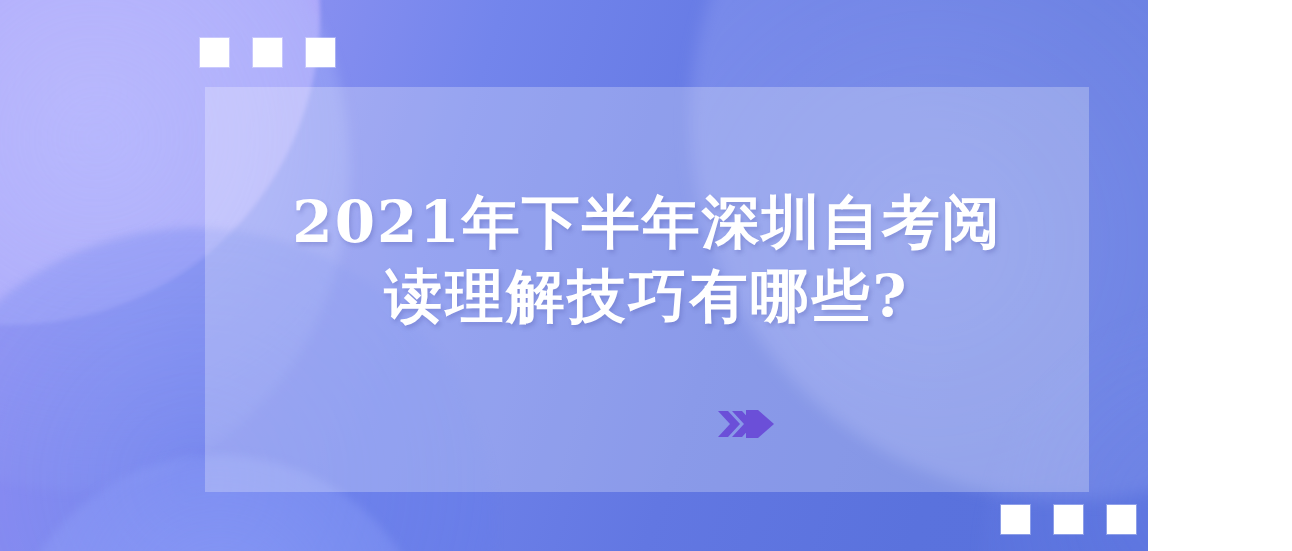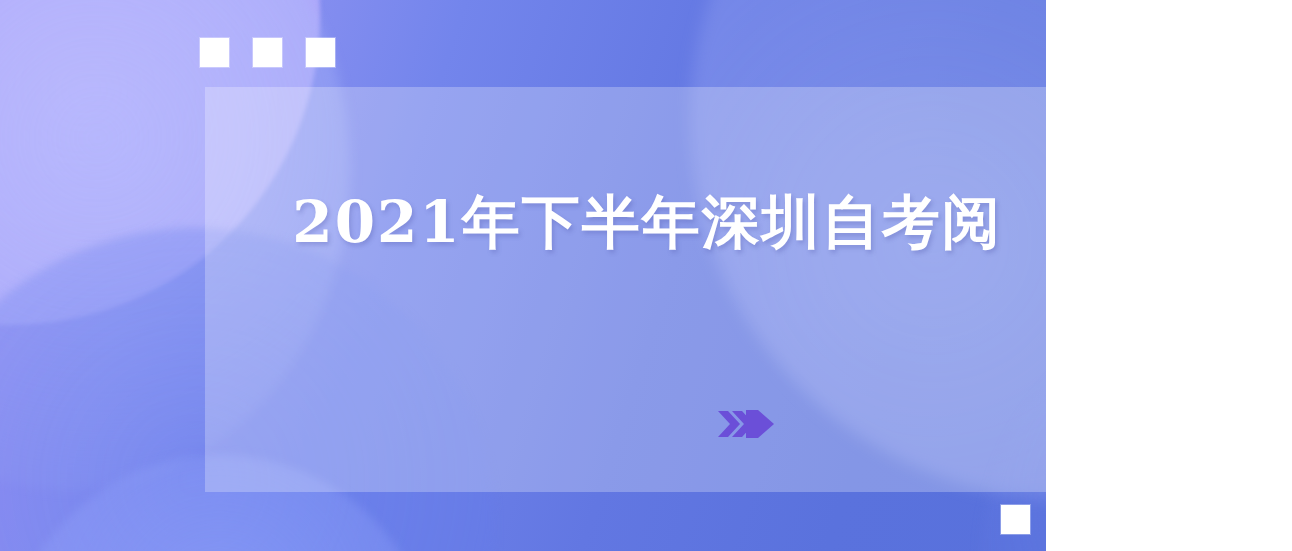--- a/index.html
+++ b/index.html
@@ -6,21 +6,21 @@
     margin: 0;
     padding: 0;
     background: #ffffff;
   }
   body {
     font-family: "Liberation Sans", sans-serif;
   }
 
   #banner {
     position: relative;
-    width: 1046px;
+    width: 1148px;
     height: 551px;
     overflow: hidden;
     
     background: linear-gradient(108deg,
                 #a38ff5 0%,
                 #8f93f2 18%,
                 #7385ec 38%,
                 #6277e2 62%,
                 #5a72dd 82%,
                 #5871dc 100%);
@@ -190,20 +190,21 @@
   <div id="panel"></div>
 
   <div class="squares" id="squares-top">
     <span class="sq"></span>
     <span class="sq"></span>
     <span class="sq"></span>
   </div>
 
   <div id="title">
     <span class="line line-1">2021年下半年深圳自考阅</span>
+    <span class="line line-2">读理解技巧有哪些?</span>
   </div>
 
   <div id="arrow">
     <svg width="58" height="30" viewBox="0 0 58 30" xmlns="http://www.w3.org/2000/svg">
       <path d="M0,2 L10,2 L22,15 L10,28 L0,28 L12,15 Z" fill="#6b4fd8"></path>
       <path d="M14,2 L24,2 L36,15 L24,28 L14,28 L26,15 Z" fill="#6b4fd8"></path>
       <path d="M28,1 L40,1 L56,15 L40,29 L28,29 Z" fill="#6b4fd8"></path>
     </svg>
   </div>
 

